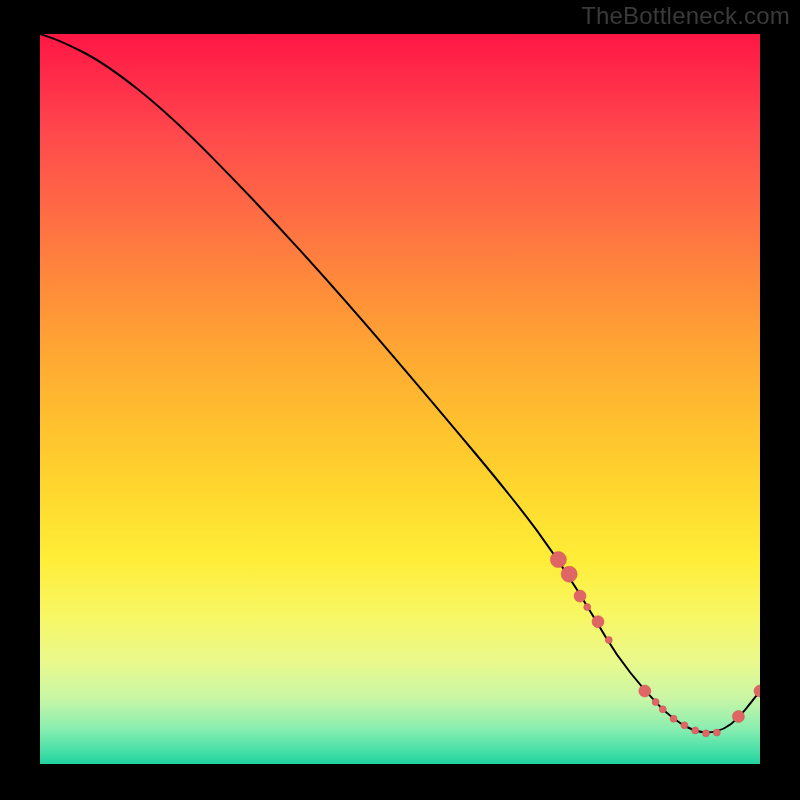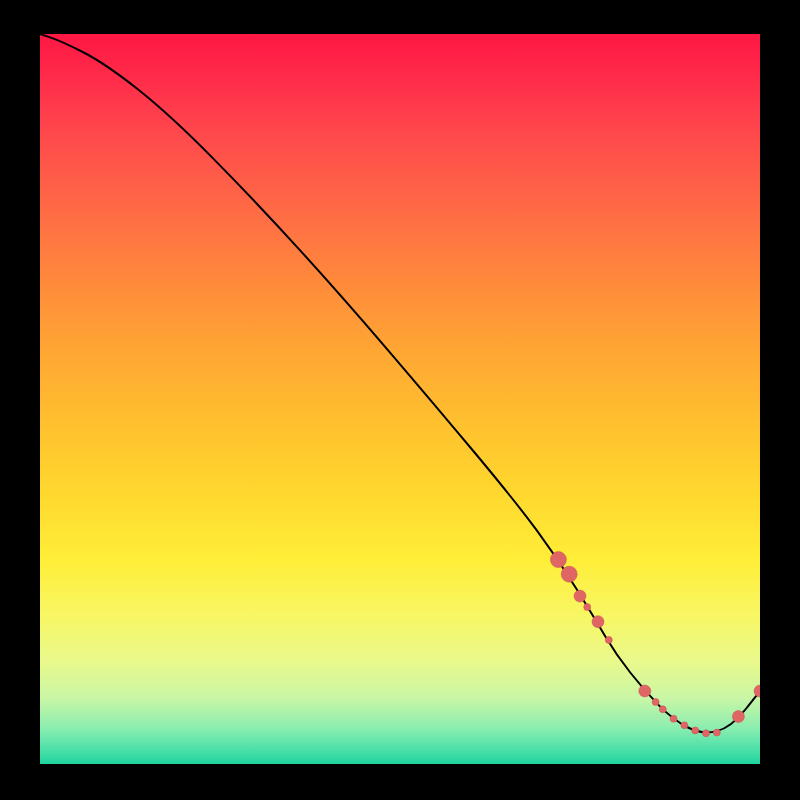--- a/index.html
+++ b/index.html
@@ -80,20 +80,21 @@
     stroke-width: 0.5;
   }
   .dot-big   { r: 8; }
   .dot-med   { r: 6; }
   .dot-small { r: 3.5; }
 </style>
 </head>
 <body>
 
 <div class="frame">
+  <div class="watermark">TheBottleneck.com</div>
 
   <div class="plot">
     <div class="gradient"></div>
 
     <svg class="overlay" viewBox="0 0 720 730" preserveAspectRatio="none">
       <path class="curve" d="M 0 0 Q 0 0 10.799999999999999 3.6499999999999773 Q 21.599999999999998 7.2999999999999545 43.199999999999996 18.25 Q 64.8 29.200000000000045 97.19999999999999 54.75 Q 129.6 80.29999999999995 172.8 124.09999999999997 Q 216 167.89999999999998 259.2 215.35 Q 302.4 262.8 349.20000000000005 317.55 Q 396.00000000000006 372.3 435.6 419.75 Q 475.20000000000005 467.2 496.8 496.4 Q 518.4 525.6 536.4 554.8 Q 554.4 584 565.2 602.25 Q 576 620.5 590.4 638.75 Q 604.8 657 619.2 671.6 Q 633.6 686.2 648 693.5 Q 662.4 700.8 676.8 697.15 Q 691.1999999999999 693.5 705.5999999999999 675.25 T 720 657"></path>
       <g>
           <circle cx="518.4" cy="525.6" class="dot dot-big"></circle>
           <circle cx="529.2" cy="540.2" class="dot dot-big"></circle>
           <circle cx="540" cy="562.1" class="dot dot-med"></circle>

